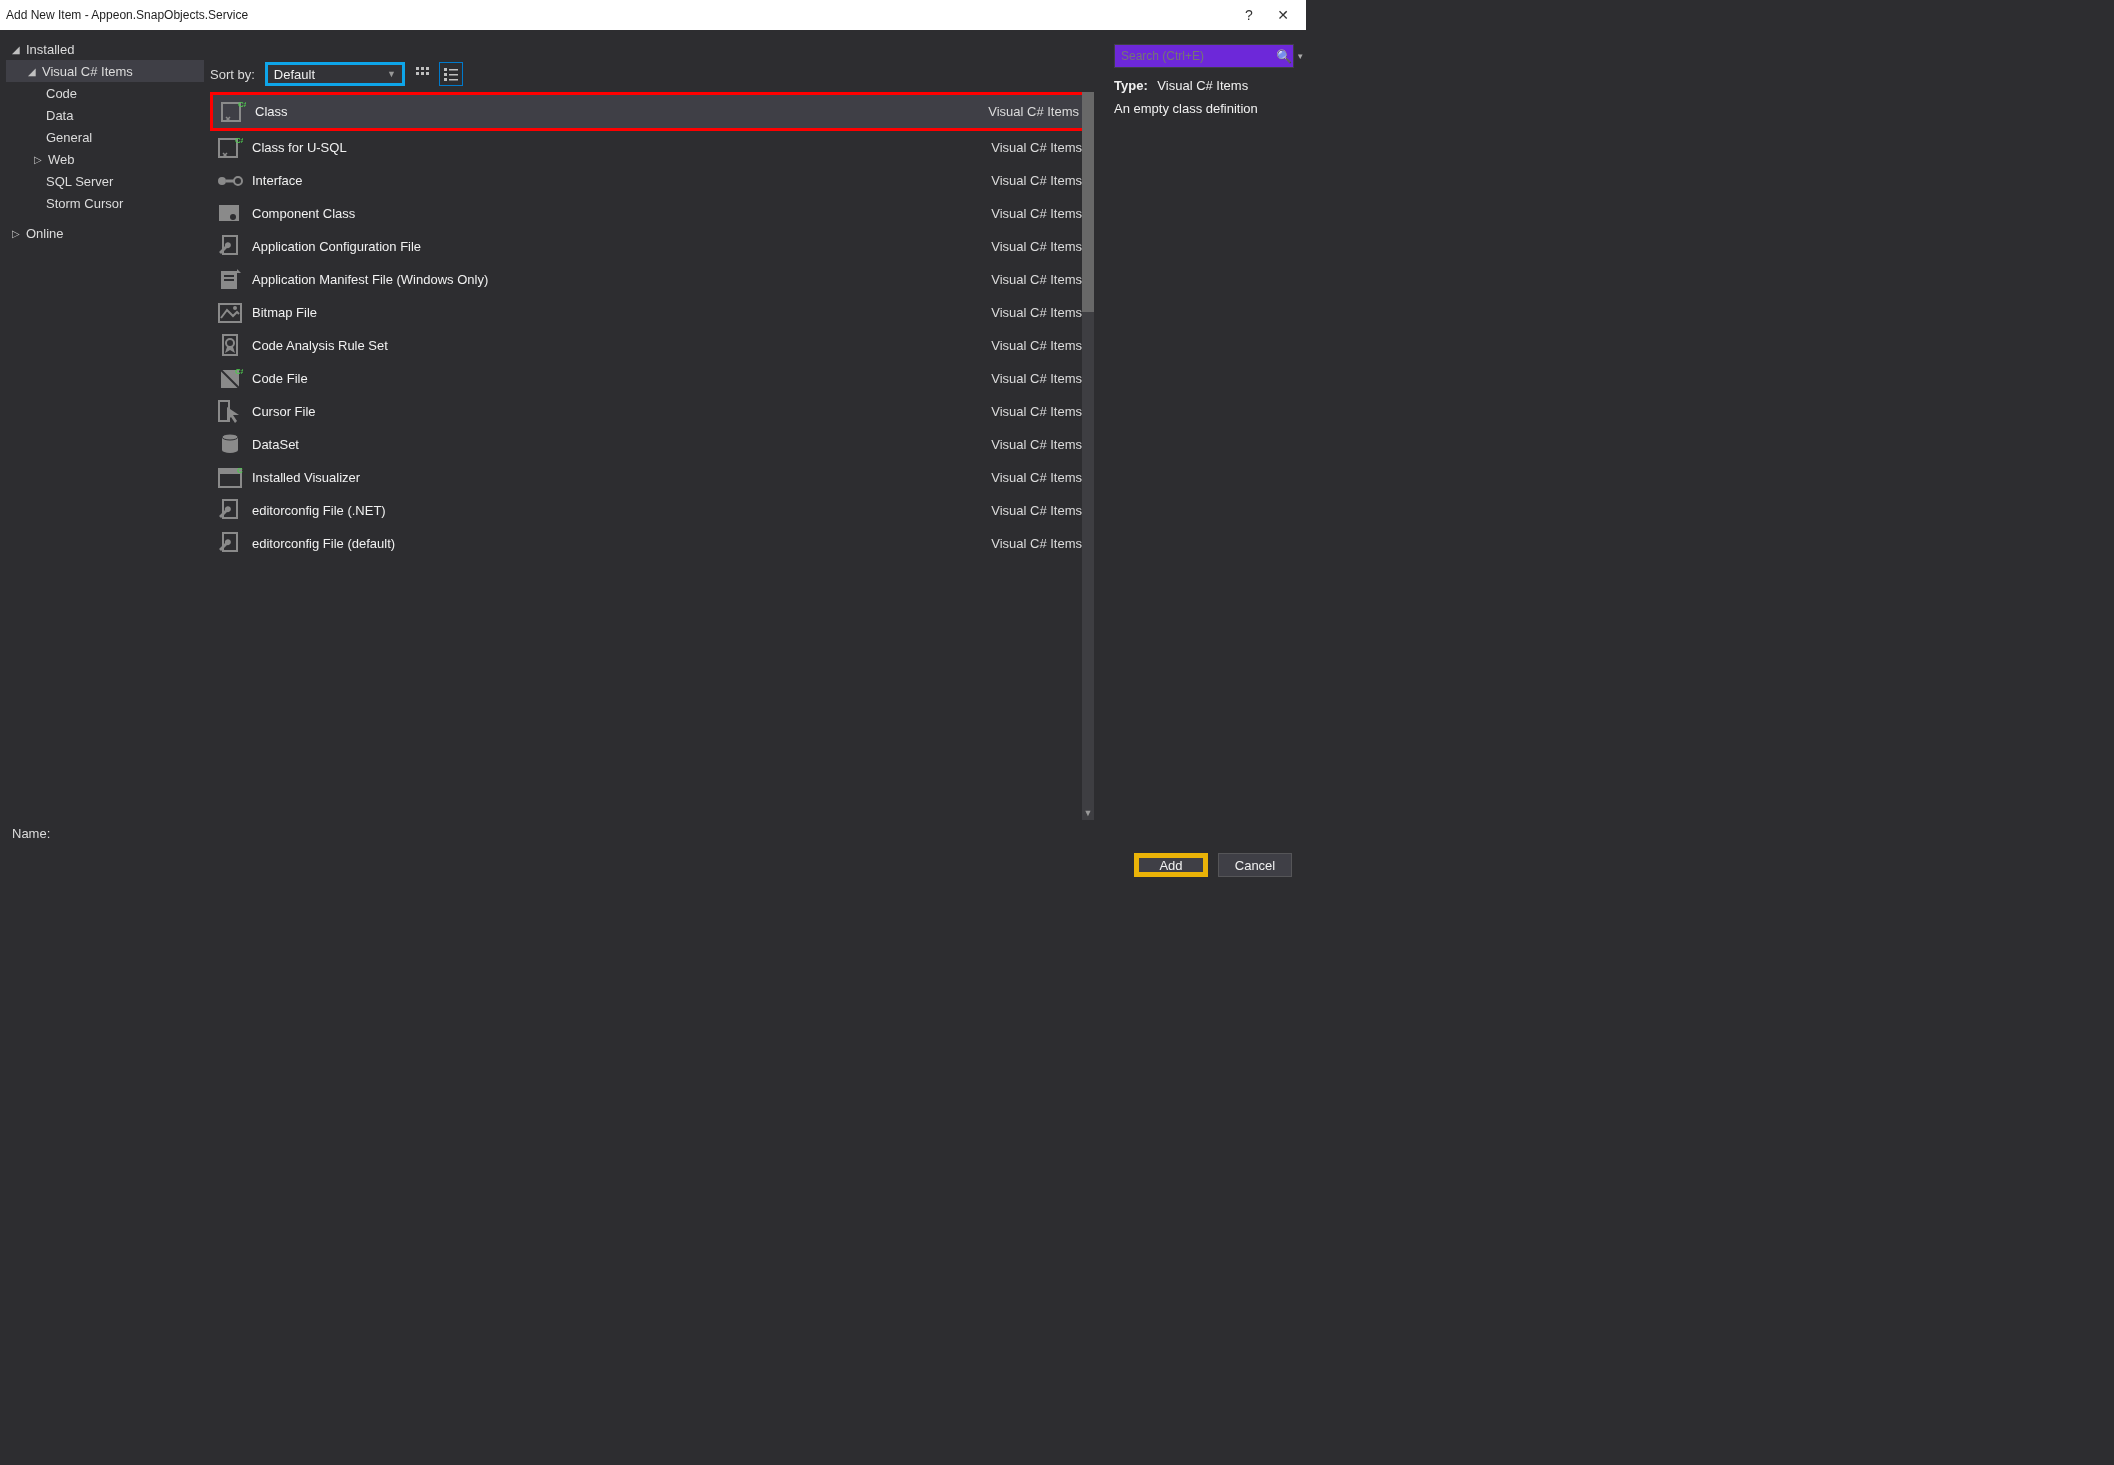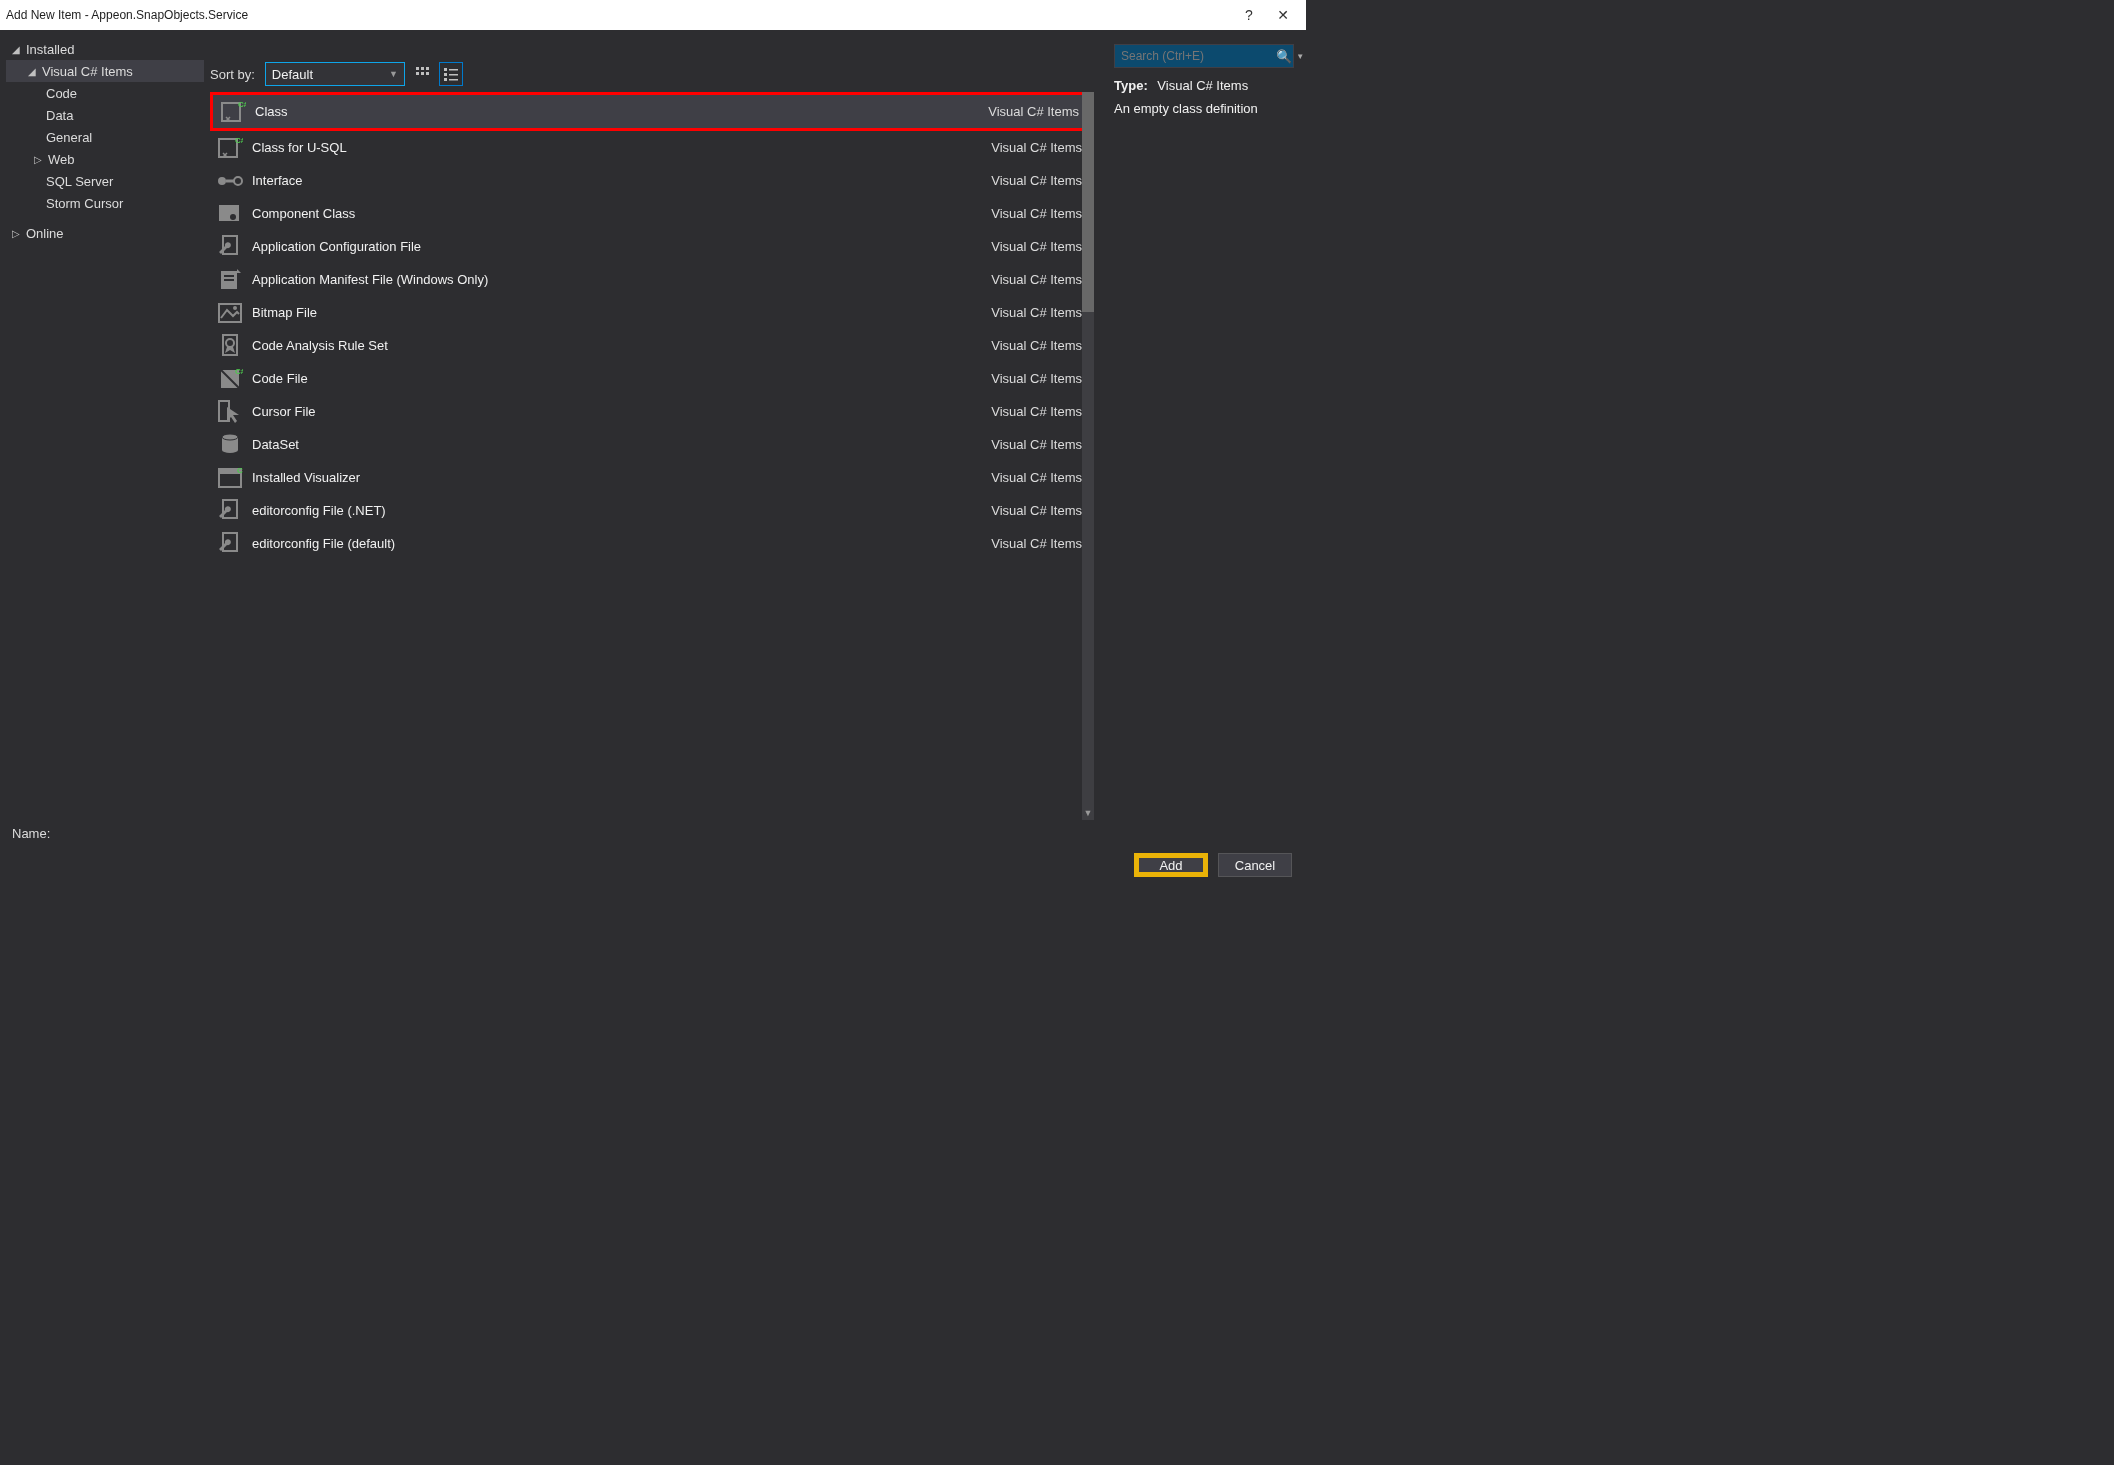--- a/index.html
+++ b/index.html
@@ -68,21 +68,21 @@
 }
 .center-top {
   display: flex;
   align-items: center;
   gap: 6px;
   padding-bottom: 6px;
 }
 .sortby-label { color: #dcdcdc; margin-right: 4px; }
 .sort-select {
   background: #333337;
-  border: 1px solid #0ea5e9;
+  border: 3px solid #0ea5e9;
   color: #f1f1f1;
   height: 24px;
   width: 140px;
   padding: 0 6px;
   display: flex;
   align-items: center;
   justify-content: space-between;
 }
 .view-toggle {
   display: flex;
@@ -93,21 +93,21 @@
   height: 24px;
   display: flex;
   align-items: center;
   justify-content: center;
   border: 1px solid transparent;
 }
 .view-btn.active {
   border: 1px solid #007acc;
 }
 .search-box {
-  background: #0c4a6e;
+  background: #6d28d9;
   border: 1px solid #3f3f46;
   height: 24px;
   width: 200px;
   display: flex;
   align-items: center;
   padding: 0 6px;
   color: #a0a0a0;
 }
 .search-box input {
   background: transparent;

